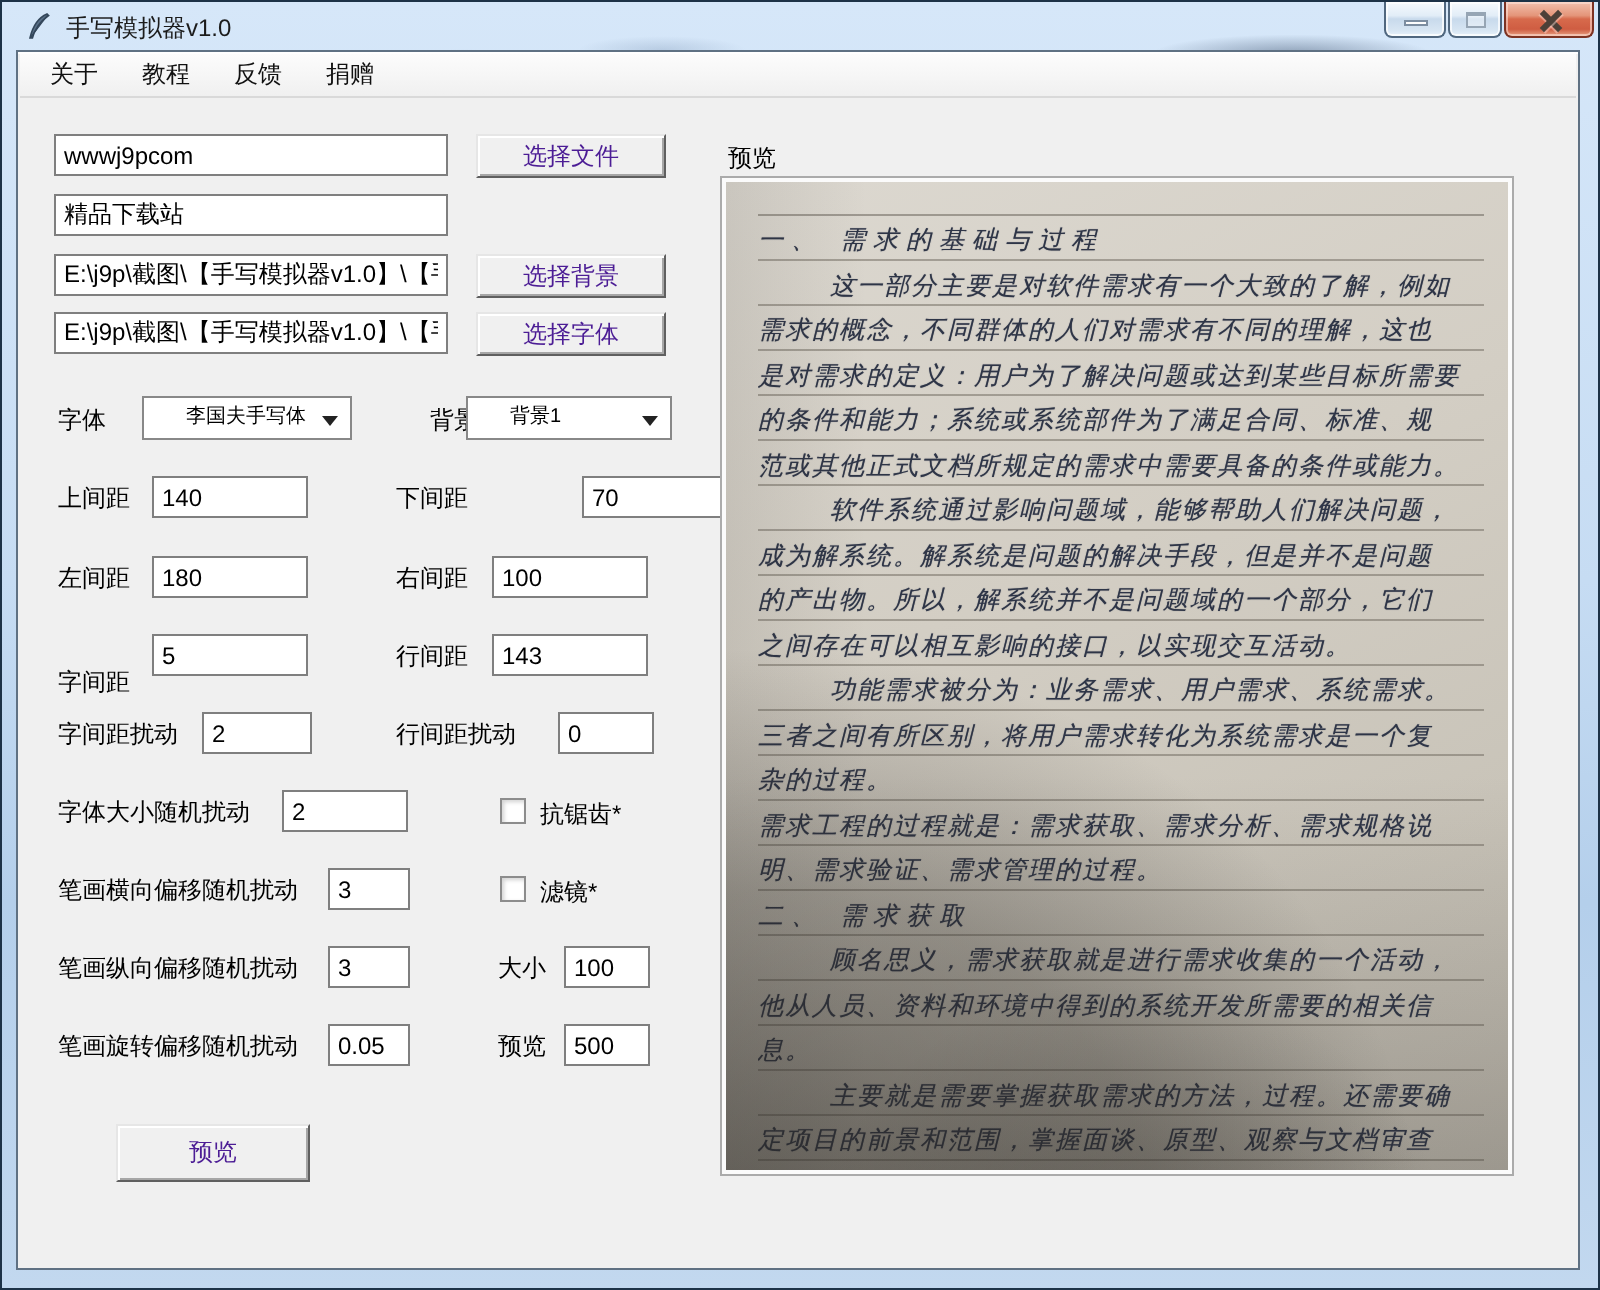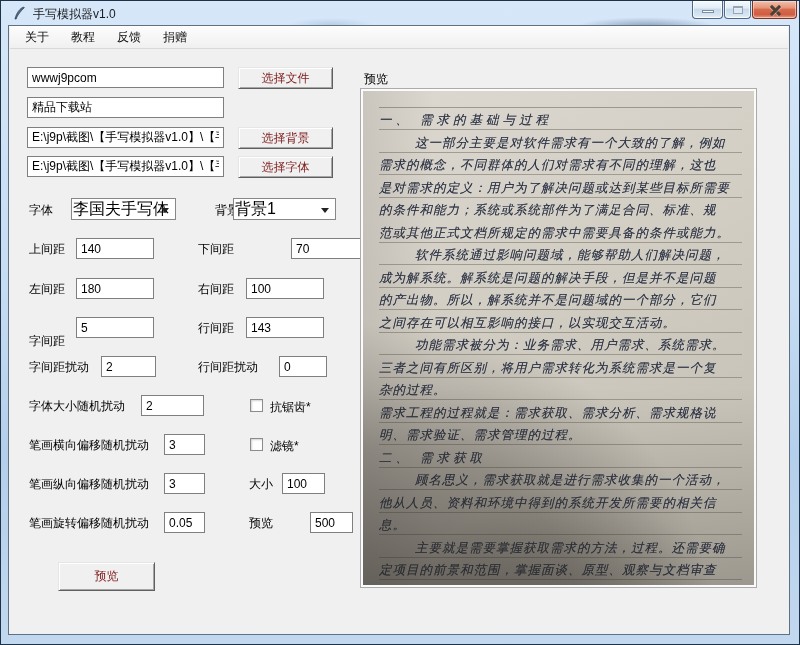--- a/index.html
+++ b/index.html
@@ -61,28 +61,28 @@
 
   .tfield {
     position:absolute; height:21px; border:1px solid #7f7f7f; background:#fff;
     font-family:"Liberation Sans","DejaVu Sans",sans-serif; font-size:12px; color:#000;
     padding:0 4px; outline:none; white-space:nowrap; overflow:hidden;
   }
   .btn3d {
     position:absolute; height:22px; background:#f0f0f0; text-align:center;
     border:1px solid; border-color:#e6e6e6 #5f5f5f #5f5f5f #e6e6e6;
     box-shadow:inset 1px 1px 0 #ffffff, inset -1px -1px 0 #a6a6a6;
-    font-size:12px; line-height:20px; color:#7f1d1d; cursor:default;
+    font-size:12px; line-height:20px; color:#4c1d95; cursor:default;
   }
   .bigbtn { height:29px; line-height:27px; }
   .flabel { position:absolute; white-space:nowrap; }
 
   .combo {
     position:absolute; height:22px; background:#fff; border:1px solid #888;
-    font-size:16px; line-height:20px; padding-left:1px; cursor:default;
+    font-size:10px; line-height:20px; padding-left:21px; cursor:default;
   }
   .combo .arrow {
     position:absolute; right:6px; top:9px; width:0; height:0;
     border-left:4px solid transparent; border-right:4px solid transparent; border-top:5px solid #222;
   }
   .checkbox {
     position:absolute; width:13px; height:13px; background:#fff; border:1px solid #8c8c8c;
     box-shadow:inset 1px 1px 2px rgba(0,0,0,.18);
   }
 
@@ -210,21 +210,21 @@
     <span class="checkbox" style="left:249px; top:398px;"></span>
     <span class="flabel" style="left:269px; top:398px;">抗锯齿*</span>
 
     <span class="checkbox" style="left:249px; top:437px;"></span>
     <span class="flabel" style="left:269px; top:437px;">滤镜*</span>
 
     <span class="flabel" style="left:248px; top:475px;">大小</span>
     <input class="tfield" style="left: 281px; top: 472px; width: 43px;" value="100">
 
     <span class="flabel" style="left:248px; top:514px;">预览</span>
-    <input class="tfield" style="left: 281px; top: 511px; width: 43px; margin-left: 28px;" value="500">
+    <input class="tfield" style="left: 281px; top: 511px; width: 43px;" value="500">
 
     <div class="btn3d bigbtn" style="left:57px; top:561px; width:97px;">预览</div>
 
     <span class="flabel" style="left:363px; top:70px;">预览</span>
     <div class="preview-frame">
       <div class="photo">
         <div class="hw-area">
           <div class="hw-line heading">一、 需求的基础与过程</div>
           <div class="hw-line indent">这一部分主要是对软件需求有一个大致的了解，例如</div>
           <div class="hw-line">需求的概念，不同群体的人们对需求有不同的理解，这也</div>

